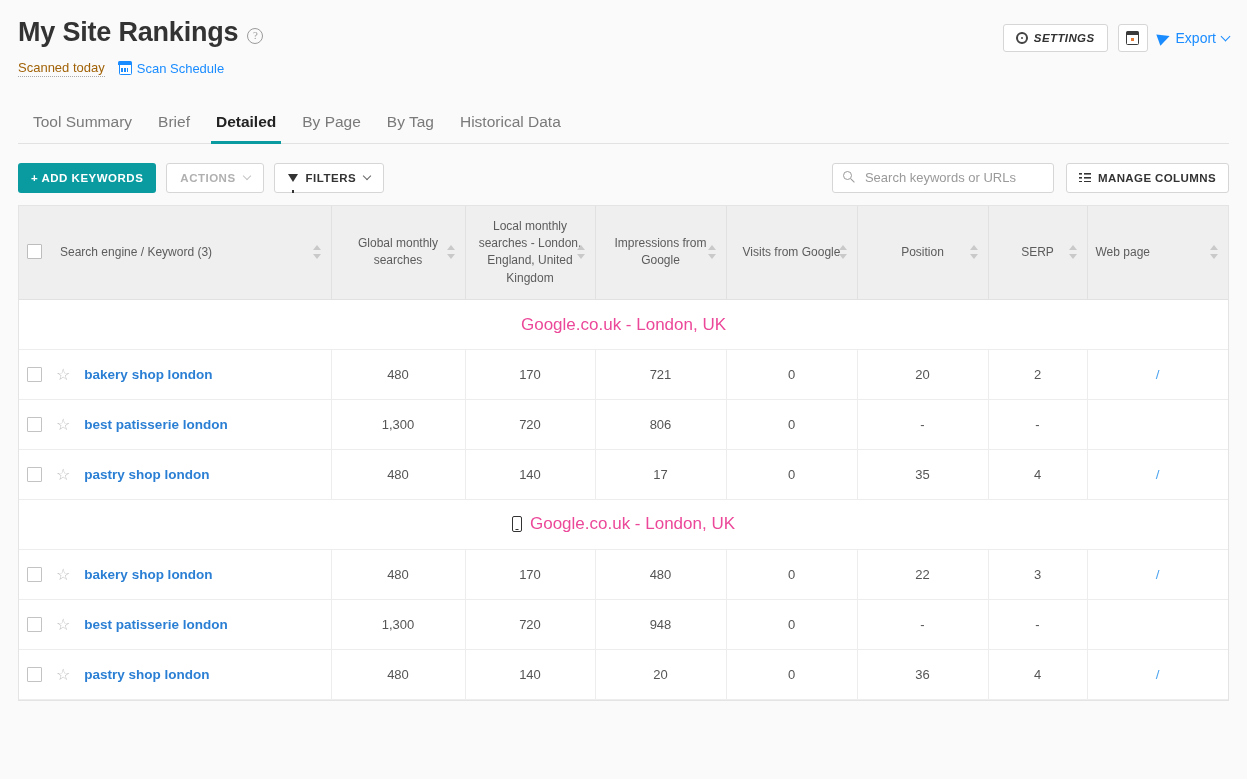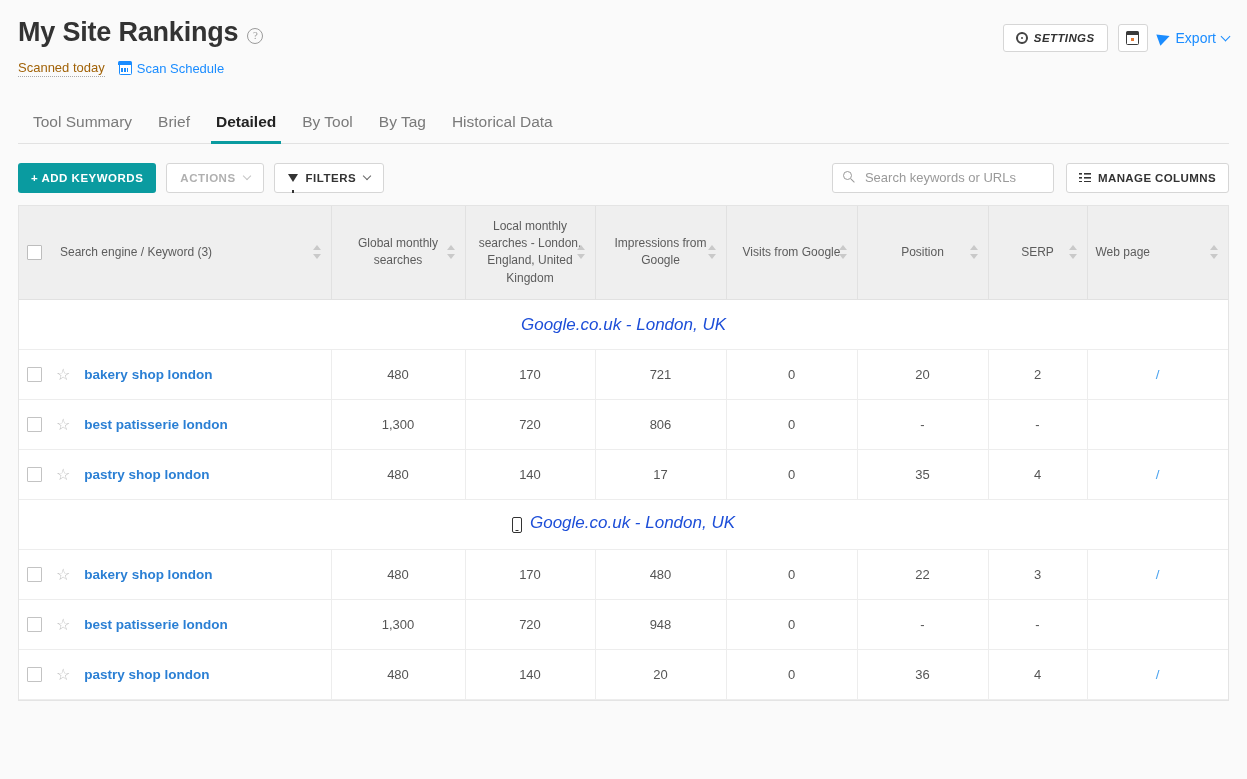--- a/index.html
+++ b/index.html
@@ -344,21 +344,20 @@
     color: #5c5c5c;
     height: 94px;
     vertical-align: middle;
     padding: 6px 8px;
     position: relative;
   }
   table.rank thead th:last-child { border-right: none; }
   th.col-keyword { text-align: left; padding-left: 14px; }
   th .th-inner {
     display: flex;
-    align-items: center;
     justify-content: center;
     gap: 6px;
     line-height: 1.45;
   }
   th.col-keyword .th-inner { justify-content: flex-start; }
   .sorter {
     position: absolute;
     right: 9px;
     top: 50%;
     transform: translateY(-50%);
@@ -403,25 +402,24 @@
   tr.group-row td {
     border-right: none !important;
     border-bottom: 1px solid #ededed;
     height: 71px;
     text-align: left;
     padding-left: 25px;
     background: #fff;
   }
   .group-title {
     font-size: 17px;
-    color: #1d4ed8;
+    color: #ec4899;
     display: inline-flex;
-    align-items: flex-end;
+    align-items: center;
     gap: 8px;
-    font-style: italic;
   }
   .phone-ico {
     display: inline-block;
     width: 10px; height: 16px;
     border: 1.4px solid #333;
     border-radius: 2px;
     position: relative;
     flex: none;
   }
   .phone-ico:after {
@@ -504,21 +502,21 @@
       <span>Export</span>
       <span class="chev-down"></span>
     </a>
   </div>
 </div>
 
 <div class="tabs">
   <div class="tab">Tool Summary</div>
   <div class="tab">Brief</div>
   <div class="tab active">Detailed</div>
-  <div class="tab">By Tool</div>
+  <div class="tab">By Page</div>
   <div class="tab">By Tag</div>
   <div class="tab">Historical Data</div>
 </div>
 
 <div class="toolbar">
   <div class="toolbar-left">
     <button class="btn-add">+ ADD KEYWORDS</button>
     <button class="btn btn-dd disabled">
       <span>ACTIONS</span>
       <span class="chev-sm"></span>

